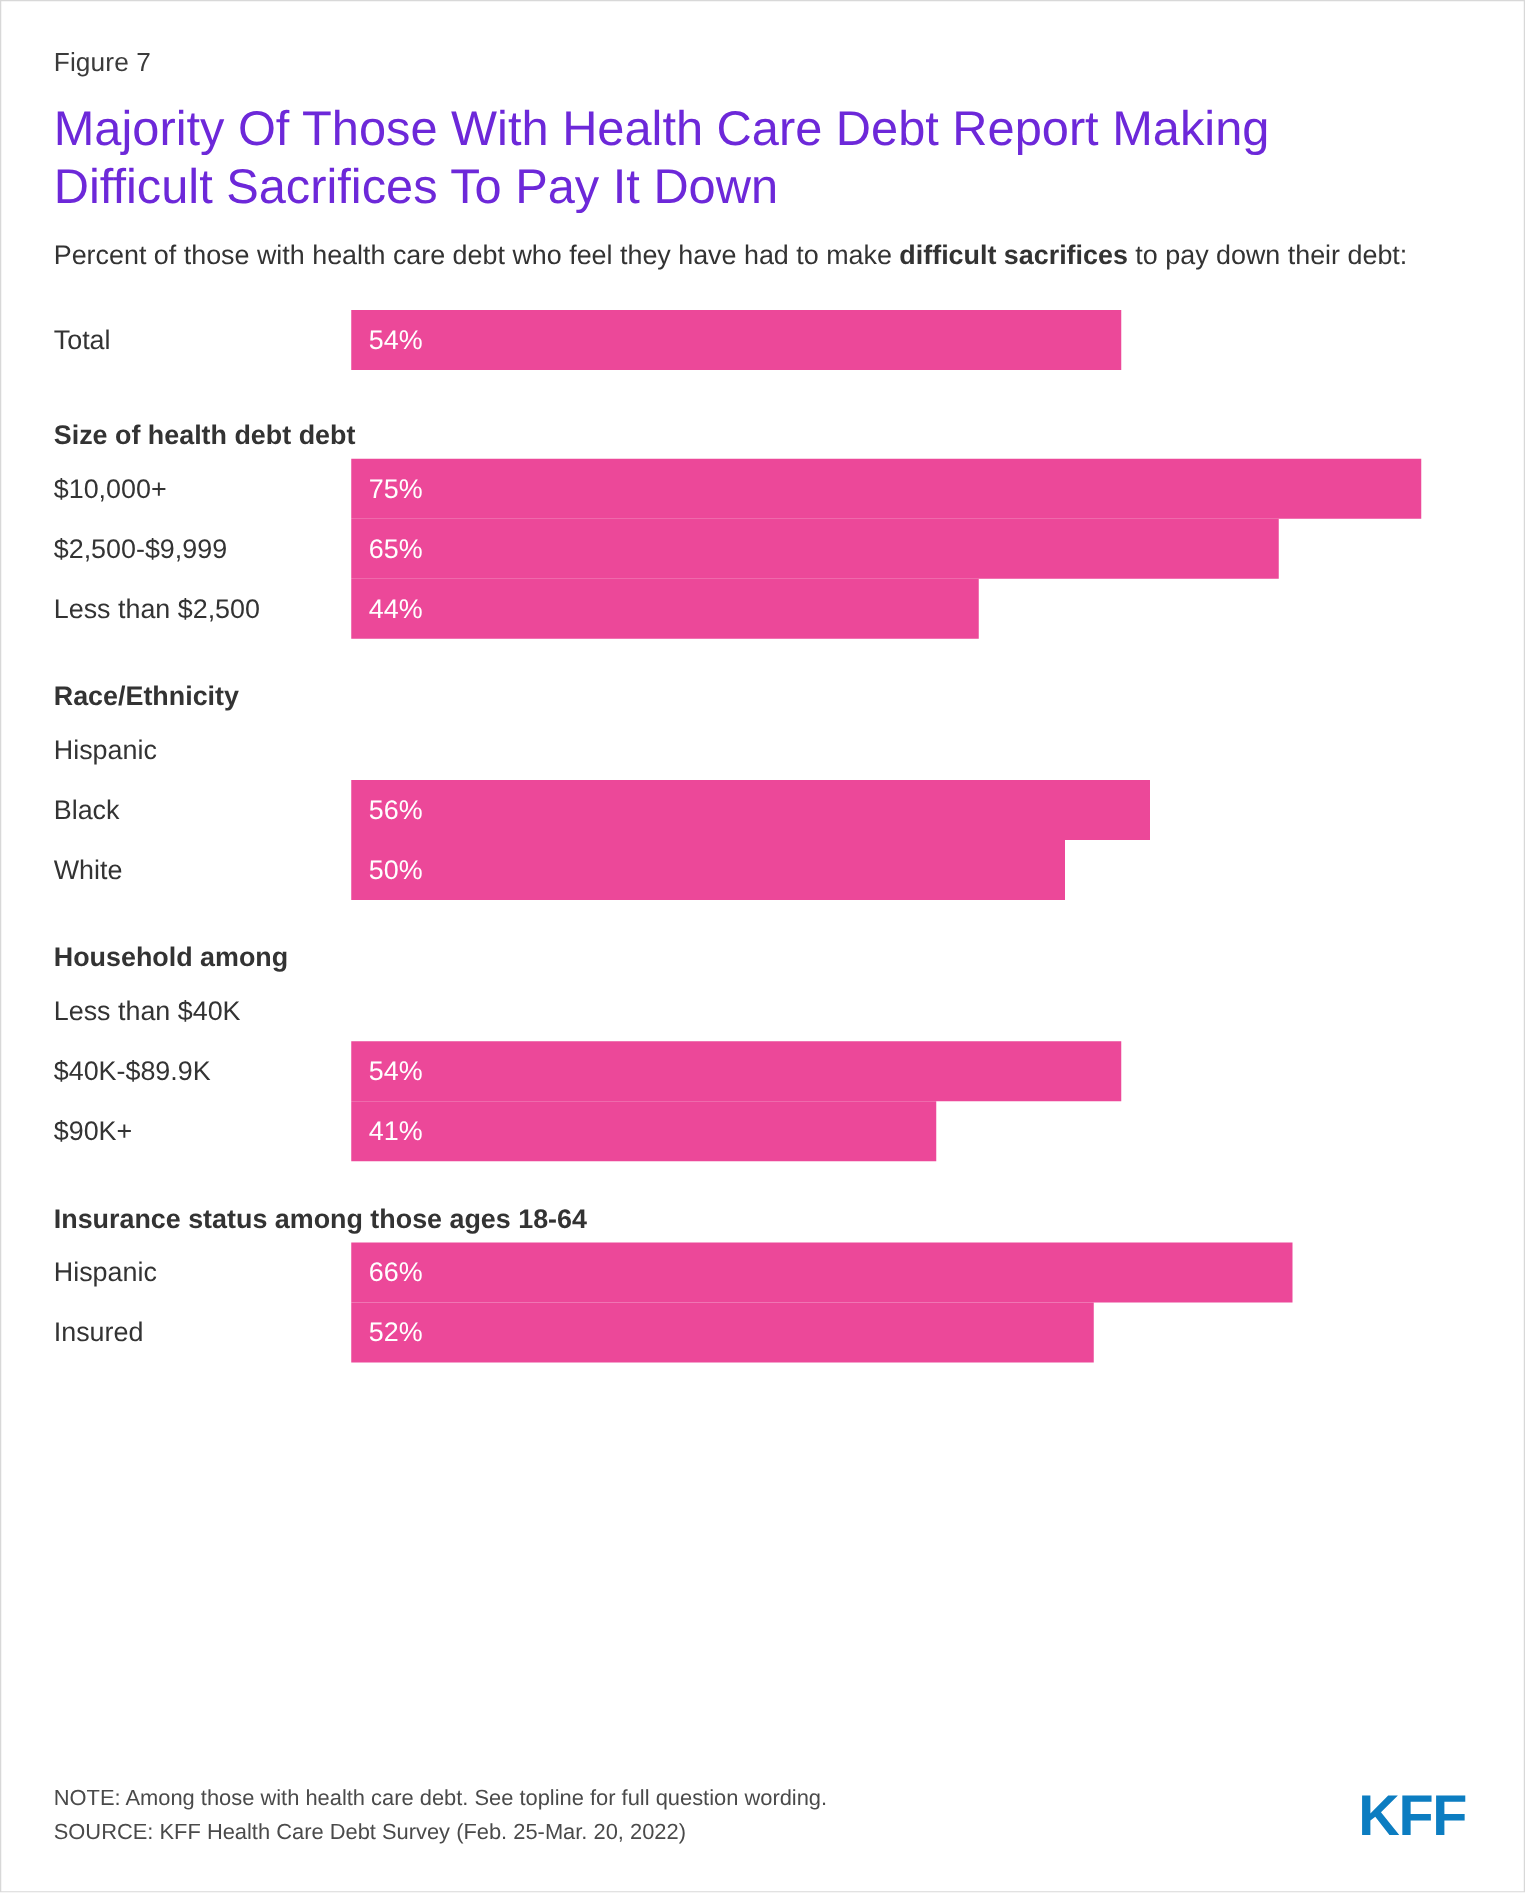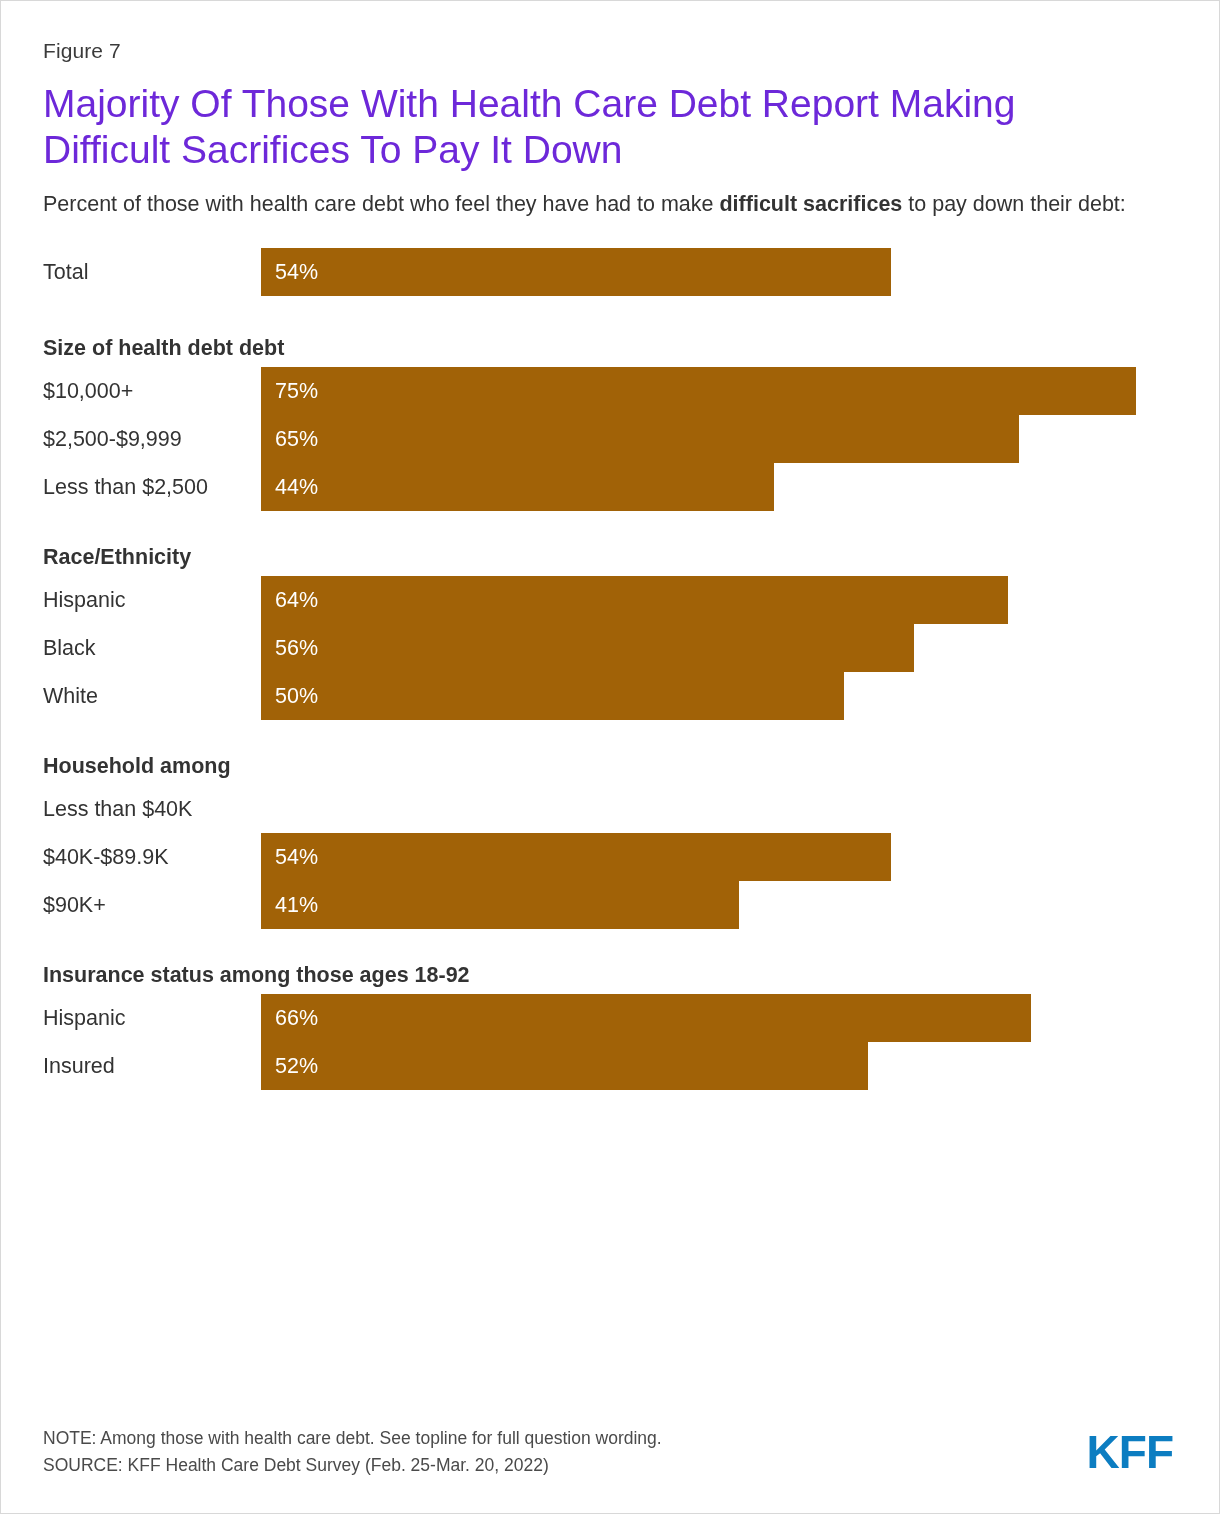--- a/index.html
+++ b/index.html
@@ -52,41 +52,42 @@
   }
 
   .chart {
     position: relative;
     margin-top: 28px;
   }
   .row {
     display: flex;
     align-items: center;
     height: 48px;
+    gap: 20px;
   }
   .row-label {
     width: 218px;
     flex: 0 0 218px;
     font-size: 21.5px;
     color: #333333;
     padding-right: 12px;
     box-sizing: border-box;
     text-align: left;
   }
   .bar-area {
     position: relative;
     flex: 1 1 auto;
     height: 48px;
   }
   .bar {
     position: absolute;
     left: 0;
     top: 0;
     height: 48px;
-    background: #a16207;
+    background: #ec4899;
     display: flex;
     align-items: center;
   }
   .bar-value {
     color: #ffffff;
     font-size: 21.5px;
     padding-left: 14px;
     white-space: nowrap;
   }
   .group-header {
@@ -174,25 +175,20 @@
           <div class="bar" style="width: 56.051%;">
             <span class="bar-value">44%</span>
           </div>
         </div>
       </div>
 
       <div class="group-header">Race/Ethnicity</div>
 
       <div class="row">
         <div class="row-label">Hispanic</div>
-        <div class="bar-area">
-          <div class="bar" style="width: 81.5287%;">
-            <span class="bar-value">64%</span>
-          </div>
-        </div>
       </div>
 
       <div class="row">
         <div class="row-label">Black</div>
         <div class="bar-area">
           <div class="bar" style="width: 71.3376%;">
             <span class="bar-value">56%</span>
           </div>
         </div>
       </div>
@@ -223,21 +219,21 @@
 
       <div class="row">
         <div class="row-label">$90K+</div>
         <div class="bar-area">
           <div class="bar" style="width: 52.2293%;">
             <span class="bar-value">41%</span>
           </div>
         </div>
       </div>
 
-      <div class="group-header">Insurance status among those ages 18-92</div>
+      <div class="group-header">Insurance status among those ages 18-64</div>
 
       <div class="row">
         <div class="row-label">Hispanic</div>
         <div class="bar-area">
           <div class="bar" style="width: 84.0764%;">
             <span class="bar-value">66%</span>
           </div>
         </div>
       </div>
 

